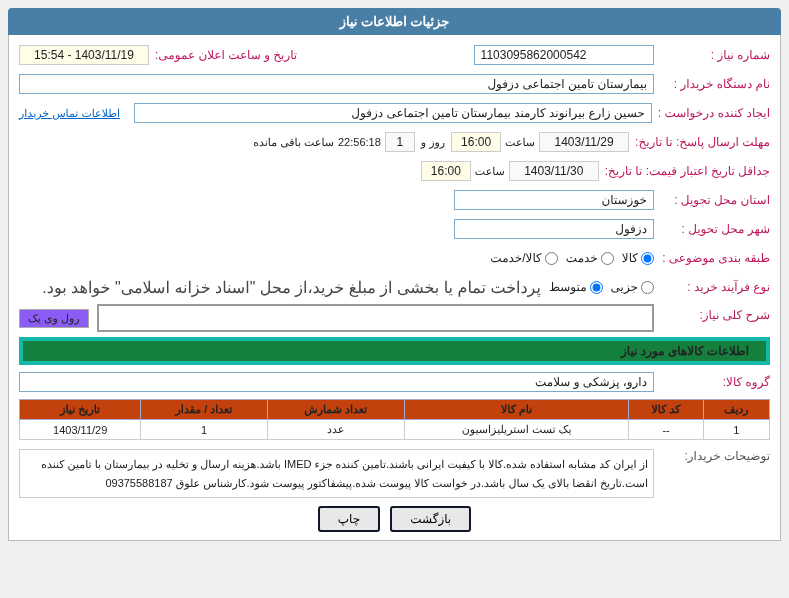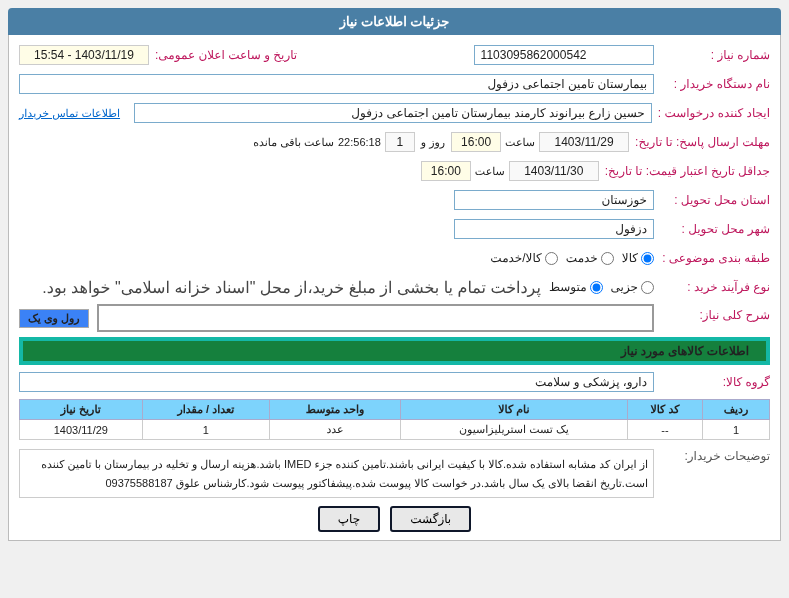--- a/index.html
+++ b/index.html
@@ -98,21 +98,21 @@
     }
     .table-container {
       margin: 5px 0;
     }
     table {
       width: 100%;
       border-collapse: collapse;
       font-size: 11px;
     }
     table th {
-      background: #7dd3fc;
+      background: #c2410c;
       border: 1px solid #aac;
       padding: 3px 5px;
       text-align: center;
       font-weight: bold;
     }
     table td {
       border: 1px solid #ccc;
       padding: 3px 5px;
       text-align: center;
     }
@@ -158,27 +158,26 @@
     }
     .shrh-box {
       border: 2px solid #999;
       padding: 4px 8px;
       min-height: 28px;
       background: #fff;
       flex: 1;
       font-size: 12px;
     }
     .shrh-label {
-      background: #3b82f6;
+      background: #8b5cf6;
       border: 1px solid #aaa;
       padding: 2px 8px;
       font-size: 11px;
       margin-right: 4px;
       white-space: nowrap;
-      font-weight: bold;
     }
   </style>
 </head>
 <body>
 
 <div class="main-container">
   <div class="header">
     <span>جزئیات اطلاعات نیاز</span>
   </div>
   <div class="content-box">
@@ -280,21 +279,21 @@
       <div class="value-box blue-border">دارو، پزشکی و سلامت</div>
     </div>
 
     <div class="table-container">
       <table>
         <thead>
           <tr>
             <th>ردیف</th>
             <th>کد کالا</th>
             <th>نام کالا</th>
-            <th>واحد متوسط</th>
+            <th>تعداد شمارش</th>
             <th>تعداد / مقدار</th>
             <th>تاریخ نیاز</th>
           </tr>
         </thead>
         <tbody id="kala-tbody">
         <tr>
               <td>1</td>
               <td>--</td>
               <td>یک تست استریلیزاسیون</td>
               <td>عدد</td>

